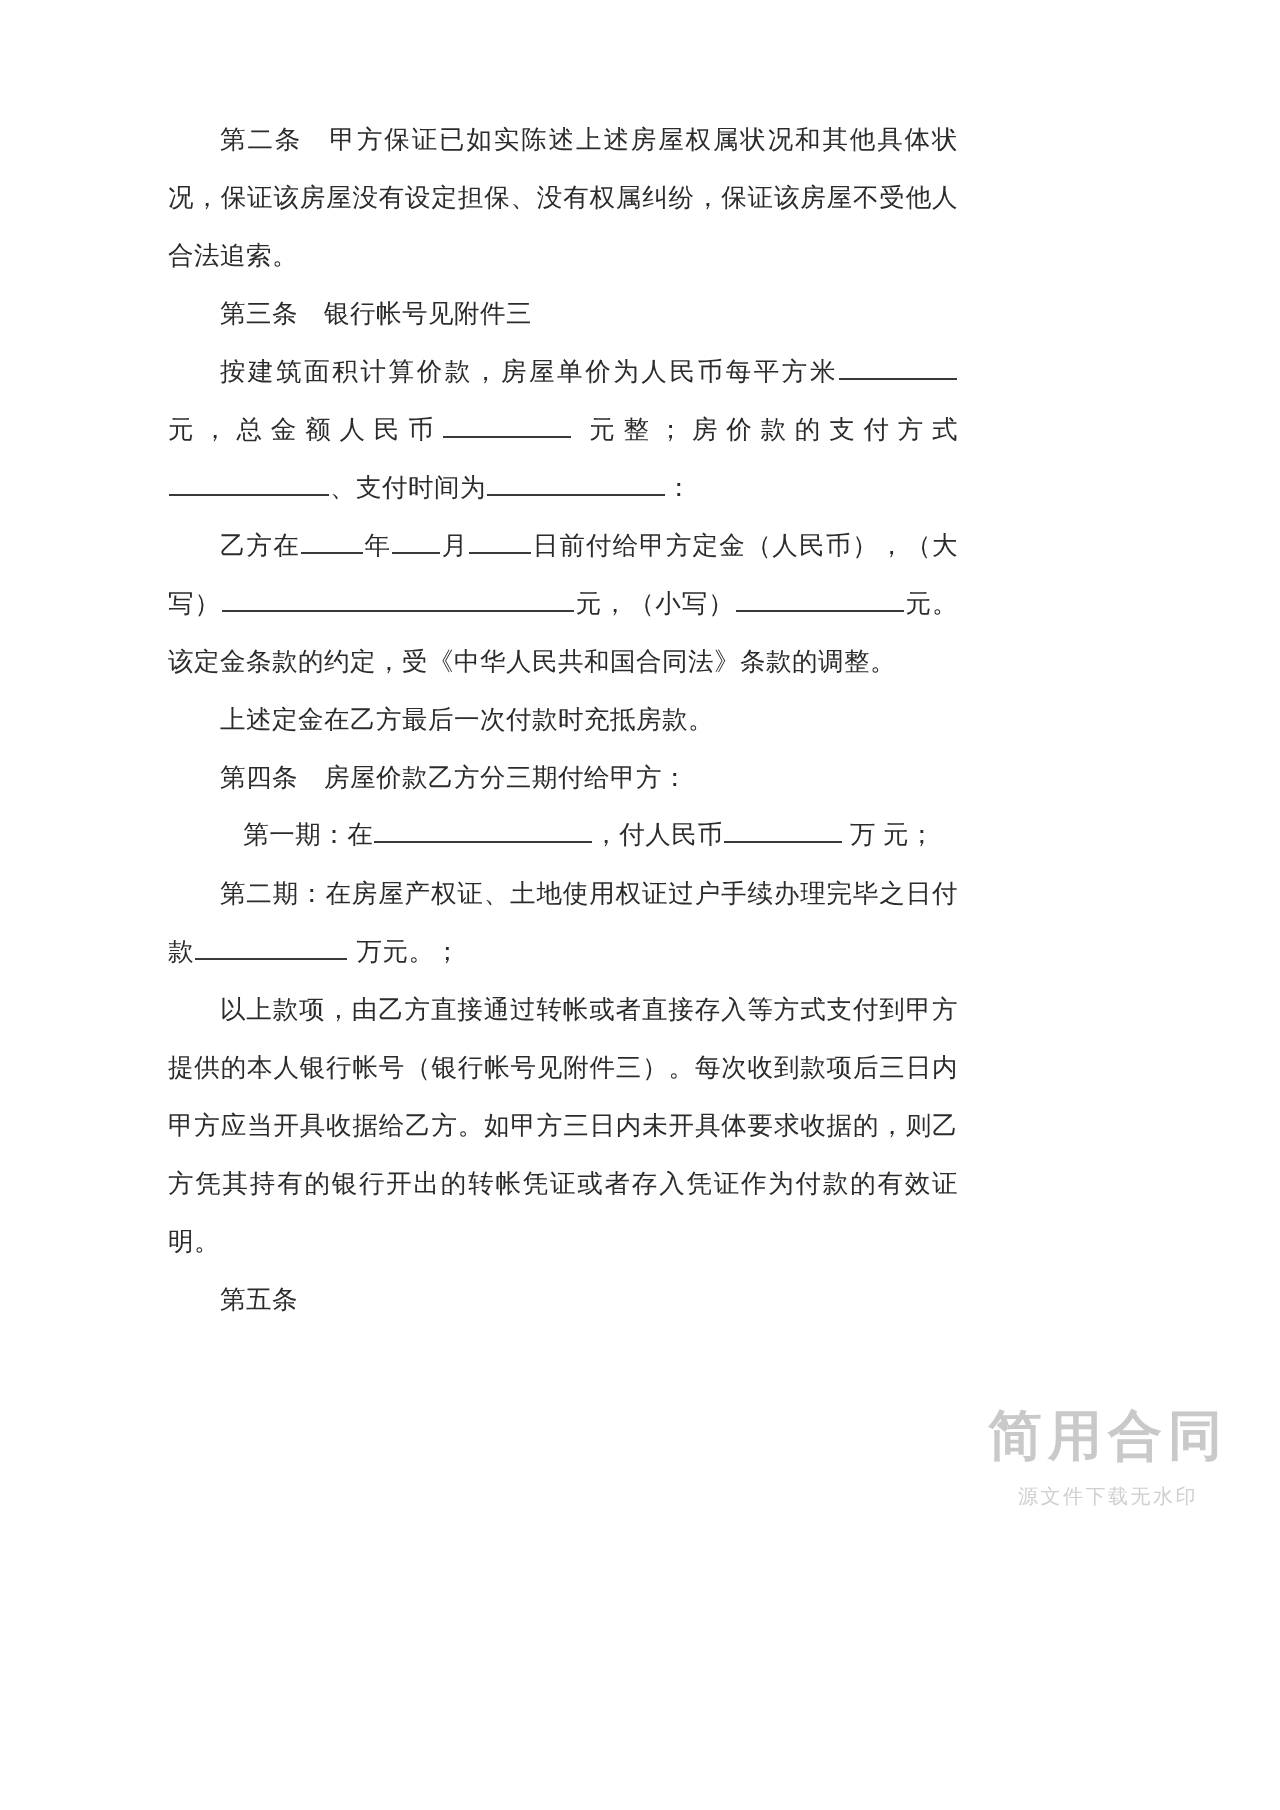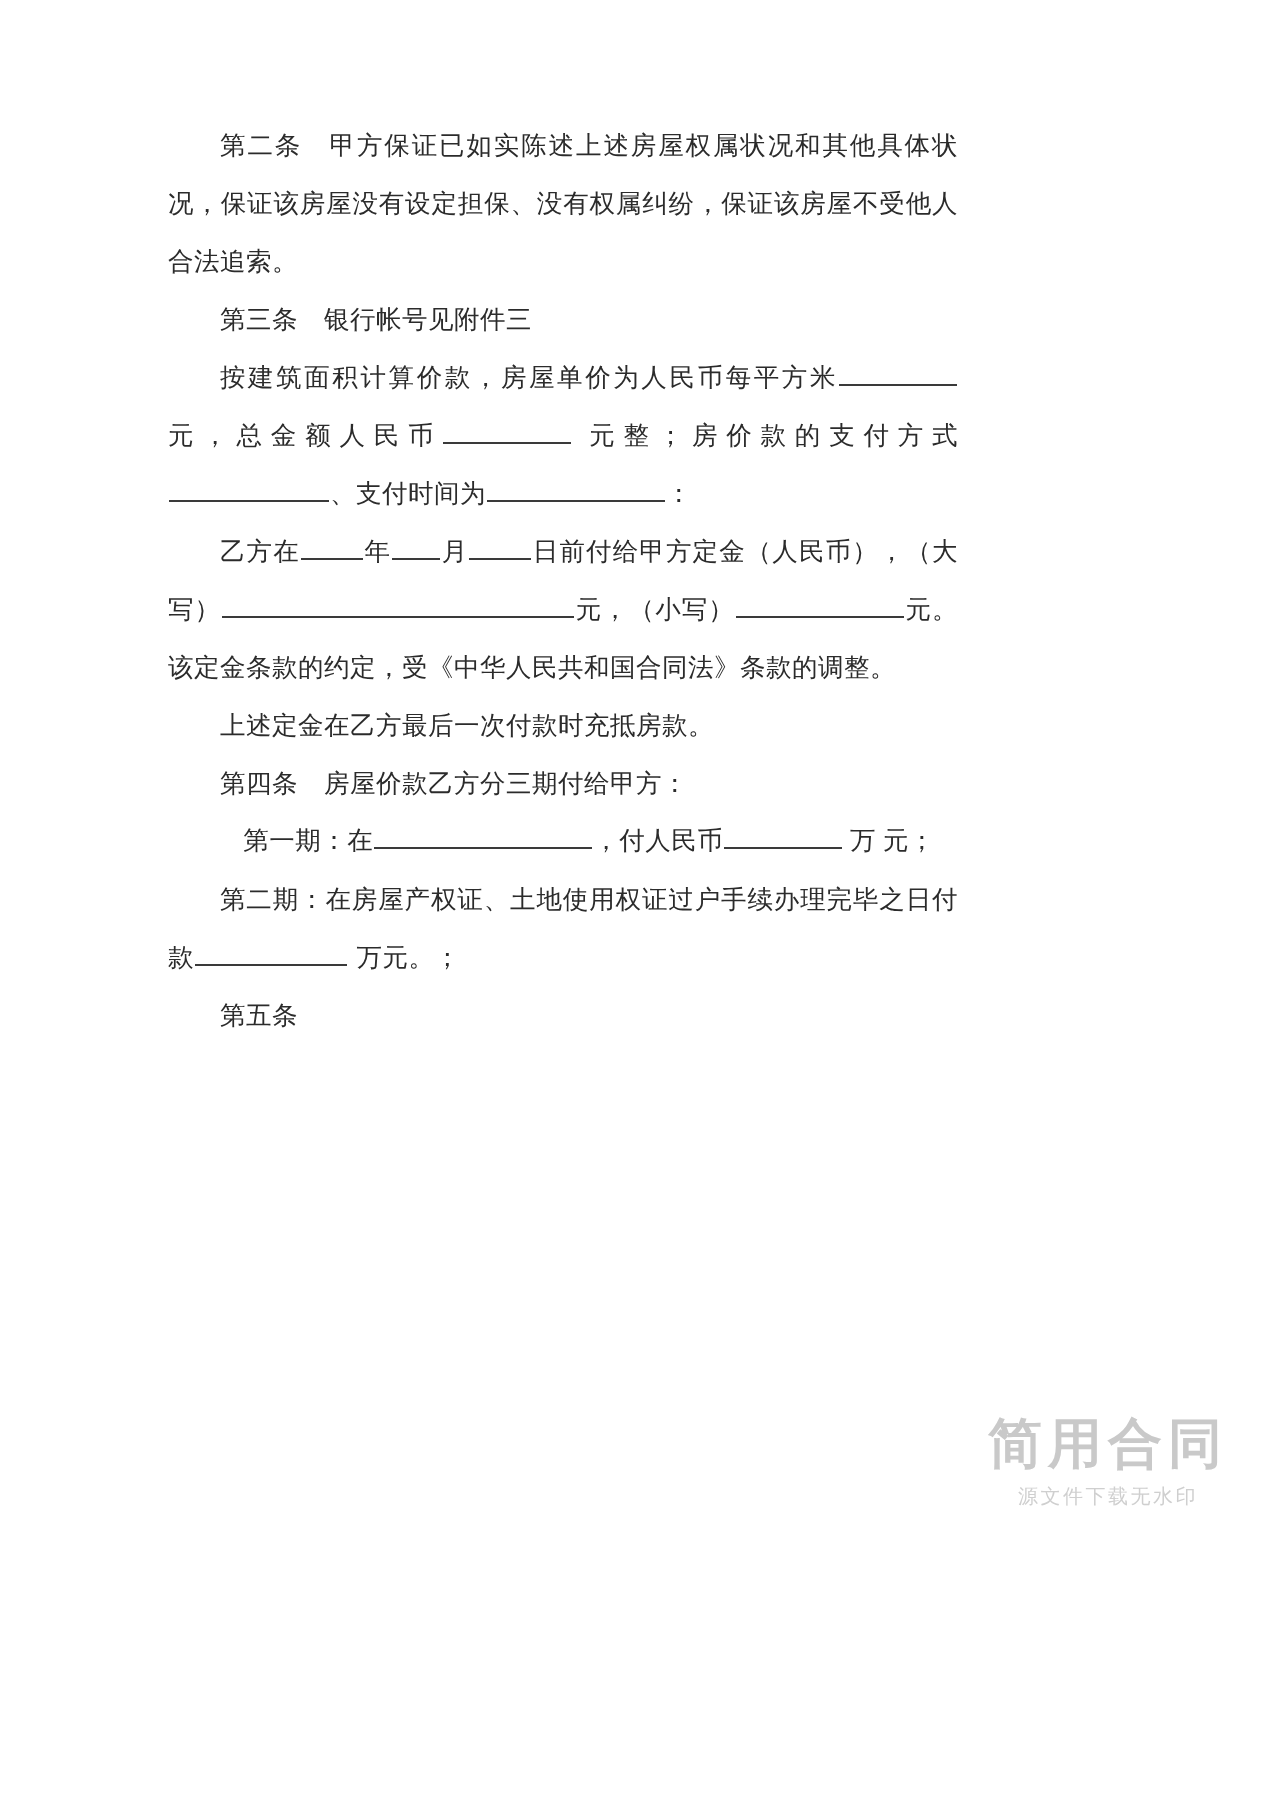--- a/index.html
+++ b/index.html
@@ -14,21 +14,21 @@
     position: relative;
     width: 1280px;
     height: 1810px;
     background: #ffffff;
     overflow: hidden;
     box-sizing: border-box;
   }
   .doc-body {
     position: absolute;
     left: 168px;
-    top: 116px;
+    top: 110px;
     width: 790px;
   }
   .para {
     font-family: "DejaVu Sans", "Liberation Sans", sans-serif;
     font-size: 25.5px;
     line-height: 58px;
     color: #2b2b2b;
     letter-spacing: 0.5px;
     text-align: justify;
     text-justify: inter-character;
@@ -64,21 +64,21 @@
     font-weight: bold;
     letter-spacing: 6px;
     color: #c9c9c9;
     line-height: 1.15;
   }
   .wm-sub {
     font-family: "DejaVu Sans", "Liberation Sans", sans-serif;
     font-size: 20px;
     letter-spacing: 2.5px;
     color: #cfcfcf;
-    margin-top: 8px;
+    margin-top: 16px;
   }
 </style>
 </head>
 <body>
 
 <div class="page">
 
   <div class="doc-body">
 
     <p class="para indent">第二条　甲方保证已如实陈述上述房屋权属状况和其他具体状况，保证该房屋没有设定担保、没有权属纠纷，保证该房屋不受他人合法追索。</p>
@@ -91,20 +91,21 @@
 
     <p class="para indent">上述定金在乙方最后一次付款时充抵房款。</p>
 
     <p class="para indent">第四条　房屋价款乙方分三期付给甲方：</p>
 
     <p class="para indent tight">第一期：在<span class="blank" style="width: 218px;"></span>，付人民币<span class="blank" style="width: 118px;"></span> 万 元；</p>
 
     <p class="para indent">第二期：在房屋产权证、土地使用权证过户手续办理完毕之日付款<span class="blank" style="width: 152px;"></span> 万元。；</p>
 
 
+    <p class="para indent">以上款项，由乙方直接通过转帐或者直接存入等方式支付到甲方提供的本人银行帐号（银行帐号见附件三）。每次收到款项后三日内甲方应当开具收据给乙方。如甲方三日内未开具体要求收据的，则乙方凭其持有的银行开出的转帐凭证或者存入凭证作为付款的有效证明。</p>
 
     <p class="para indent">第五条</p>
 
   </div>
 
   <div class="watermark">
     <div class="wm-main">简用合同</div>
     <div class="wm-sub">源文件下载无水印</div>
   </div>
 

